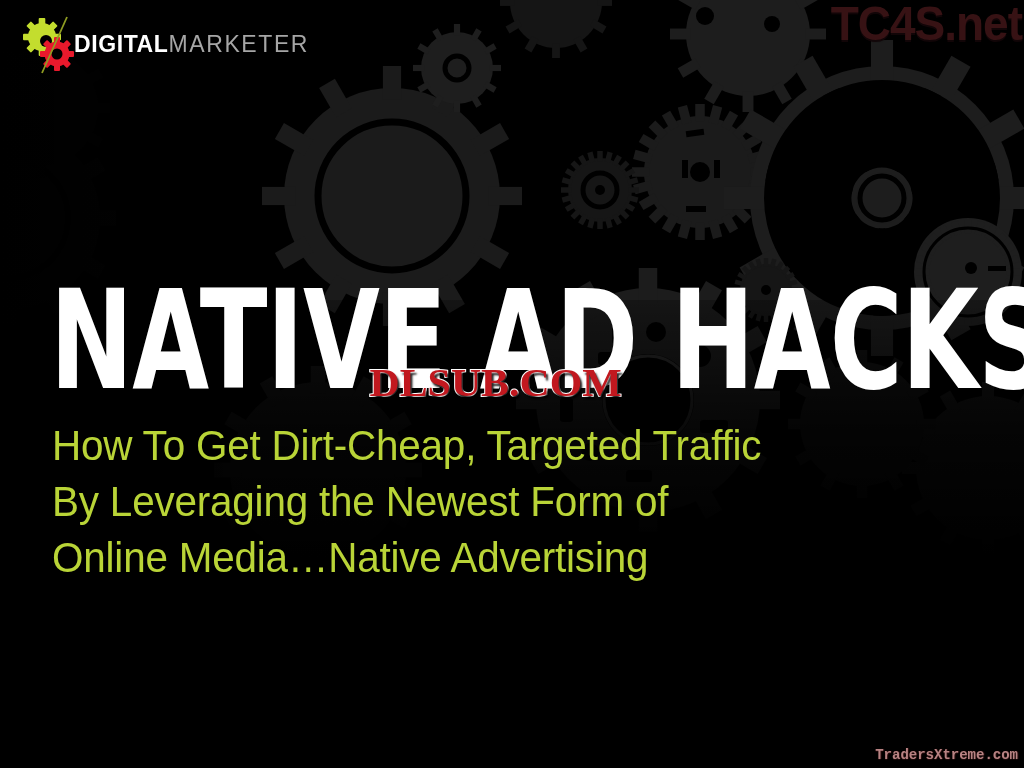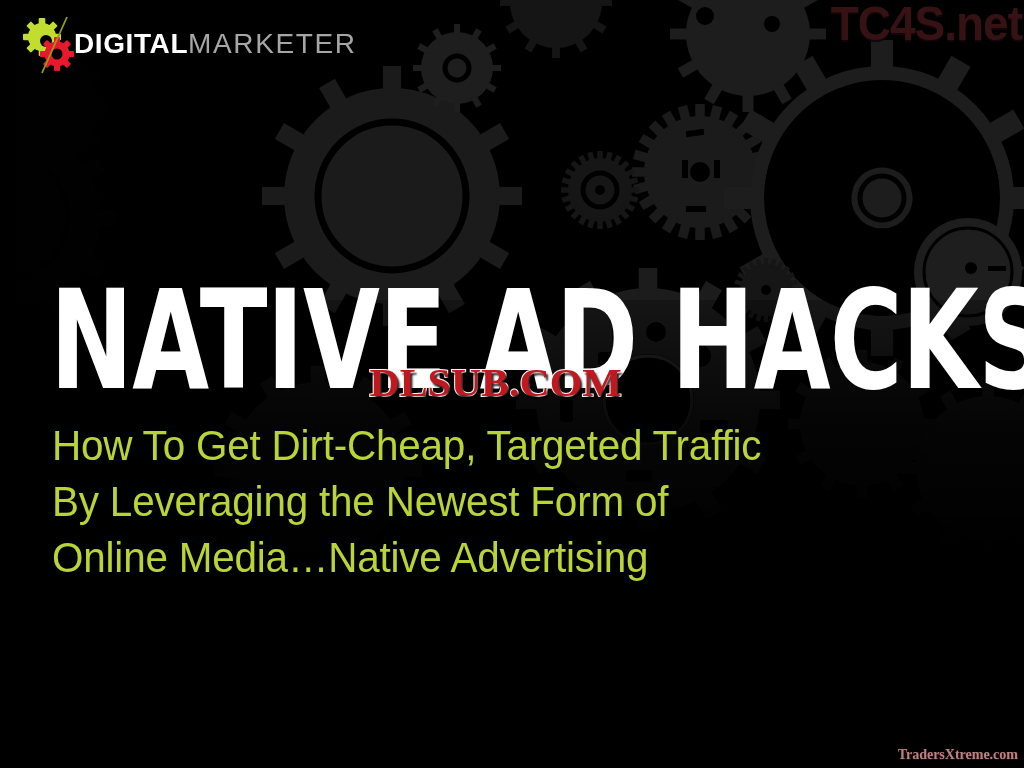--- a/index.html
+++ b/index.html
@@ -22,21 +22,21 @@
 
   
   #logo {
     position:absolute; left:22px; top:12px;
     width:340px; height:66px;
     display:flex; align-items:center;
   }
   #logo-mark { position:relative; width:56px; height:58px; flex:0 0 auto; }
   #logo-mark svg { position:absolute; left:0; top:0; }
   #logo-words {
-    font-size:28px;
+    font-size:23px;
     letter-spacing:0.6px;
     white-space:nowrap;
     margin-left:-4px;
     line-height:1;
     padding-bottom:2px;
   }
   #logo-words .w1 { color:#ffffff; font-weight:bold; }
   #logo-words .w2 { color:#a6a6a6; font-weight:normal; letter-spacing:1.6px; }
 
   
@@ -90,21 +90,21 @@
     color:#c1181f;
     -webkit-text-stroke:2px #ffffff;
     paint-order:stroke fill;
     text-shadow:2px 3px 2px rgba(0,0,0,.85);
     transform:scaleX(1.02);
     white-space:nowrap;
   }
 
   #wm-traders {
     position:absolute; right:6px; bottom:5px;
-    font-family:Liberation Serif, serif;
+    font-family:Liberation Mono, monospace;
     font-weight:bold;
     font-size:14px;
     color:#d89a9a;
     text-shadow:0 1px 1px #2a0f0f, 1px 0 1px #3a1414;
     letter-spacing:0px;
     opacity:.85;
     white-space:nowrap;
   }
 </style>
 </head>

